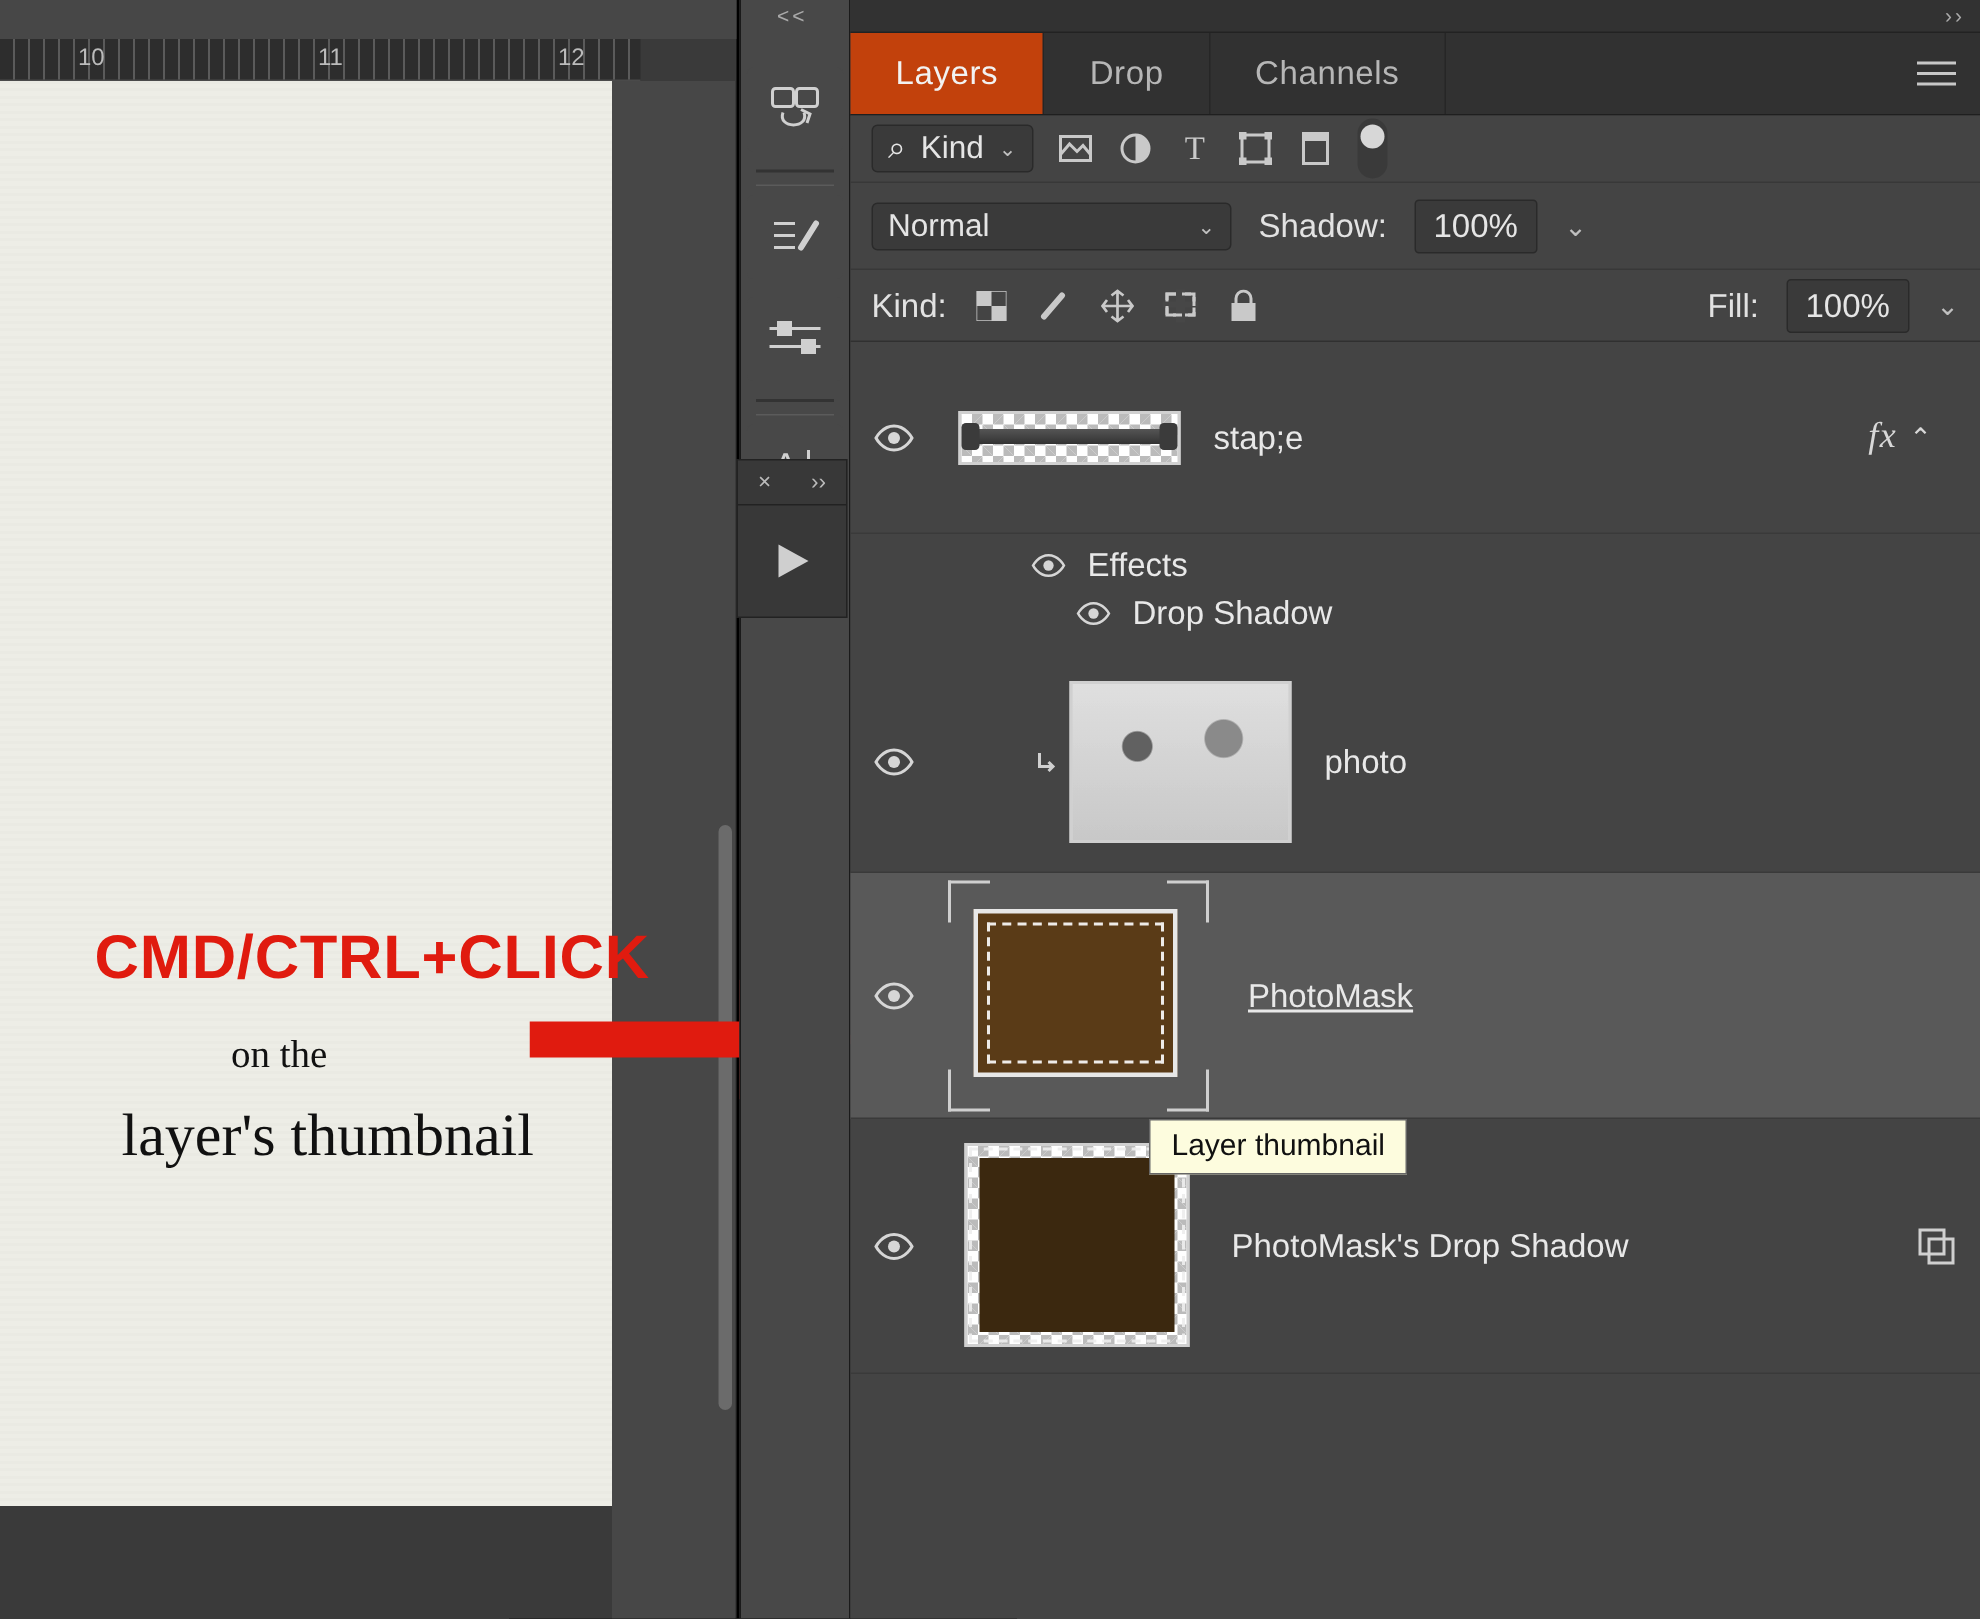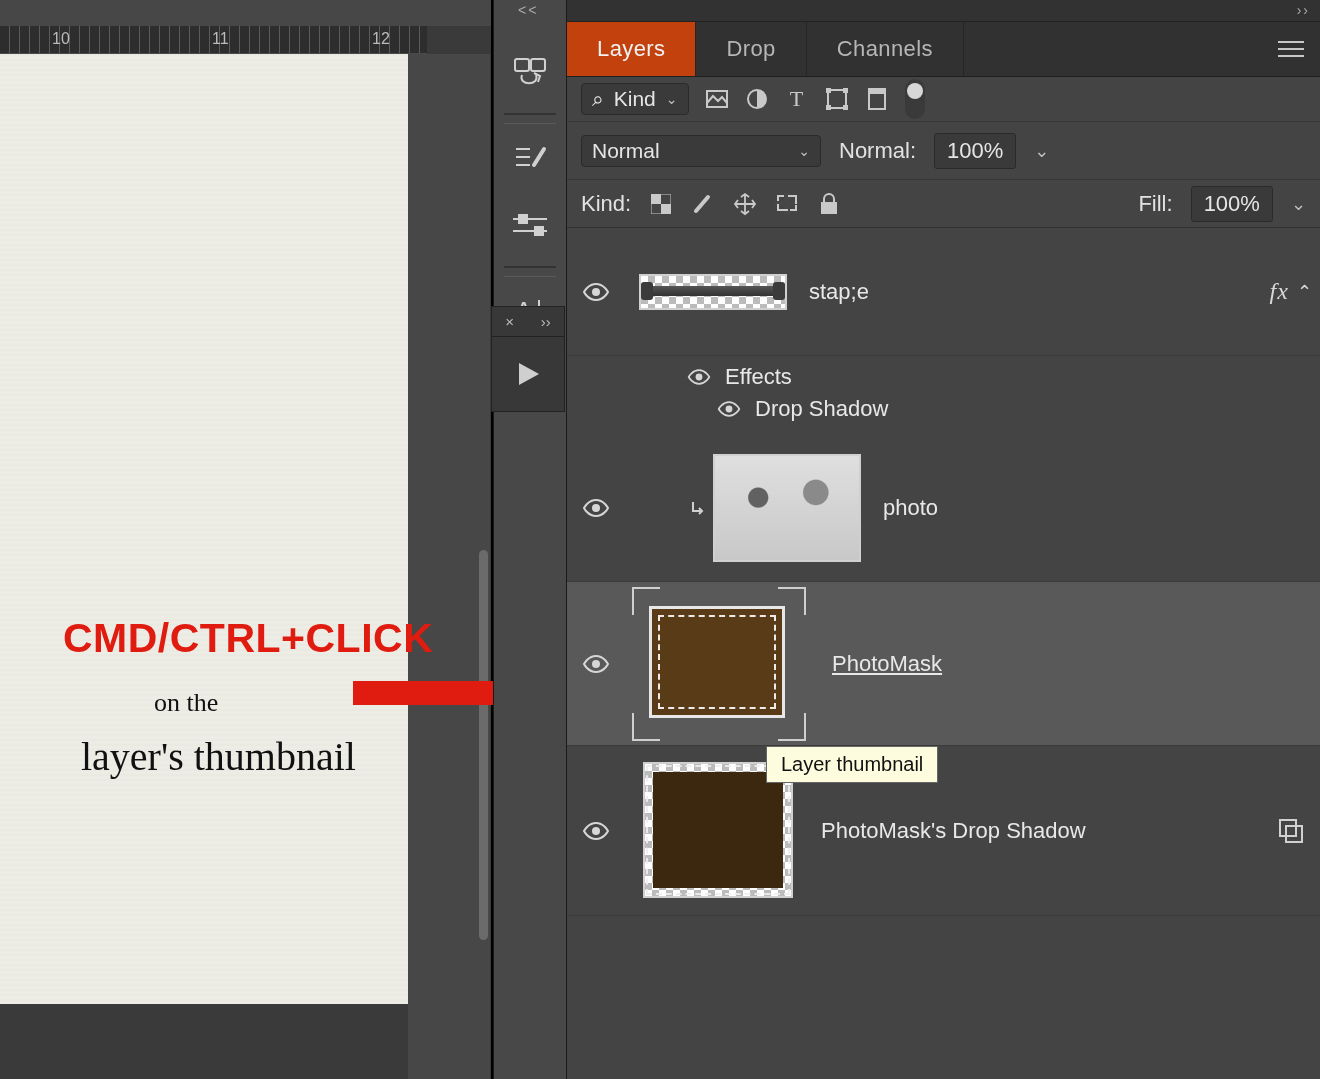--- a/index.html
+++ b/index.html
@@ -62,21 +62,21 @@
   
   .blend-row { position:absolute; left:0; top:122px; width:753px; height:58px; background:#444; display:flex; align-items:center; padding:0 14px; gap:18px; border-bottom:1px solid #383838; }
   .label { color:#e2e2e2; font-size:22px; }
   .val-box { background:#3a3a3a; border:1px solid #2a2a2a; border-radius:3px; height:36px; padding:0 12px; display:flex; align-items:center; color:#e5e5e5; font-size:22px; gap:10px; }
 
   
   .lock-row { position:absolute; left:0; top:180px; width:753px; height:48px; background:#444; display:flex; align-items:center; padding:0 14px; gap:18px; border-bottom:1px solid #303030; }
 
   
   .layer-list { position:absolute; left:0; top:228px; width:753px; bottom:0; background:#444; }
-  .layer-row { border-bottom:1px solid #3a3a3a; display:flex; align-items:center; padding:6px 0 6px 0; position:relative; }
+  .layer-row { border-bottom:1px solid #3a3a3a; display:flex; align-items:center; padding:6px 24px 6px 0; position:relative; }
   .eye-col { width:58px; display:flex; align-items:center; justify-content:center; }
   .indent { width:64px; }
   .thumb { border:2px solid #d0d0d0; background:#222; flex-shrink:0; position:relative; }
   .checker { background-image:
     linear-gradient(45deg,#bbb 25%,transparent 25%),
     linear-gradient(-45deg,#bbb 25%,transparent 25%),
     linear-gradient(45deg,transparent 75%,#bbb 75%),
     linear-gradient(-45deg,transparent 75%,#bbb 75%);
     background-size:14px 14px; background-position:0 0,0 7px,7px -7px,-7px 0;
     background-color:#fff; }
@@ -248,21 +248,21 @@
         </svg>
     </div>
     <div class="toggle-pill"></div>
   </div>
 
   <div class="blend-row">
     <div class="dd" style="width:240px;justify-content:space-between">
       <span>Normal</span>
       <span class="chev">⌄</span>
     </div>
-    <span class="label">Normal:</span>
+    <span class="label">Shadow:</span>
     <div class="val-box">
       <span>100%</span>
     </div>
     <span class="chev" style="font-size:18px;color:#c0c0c0">⌄</span>
   </div>
 
   <div class="lock-row">
     <span class="label">Kind:</span>
     <span class="mini-ico">
       <svg width="20" height="20" viewBox="0 0 20 20">

